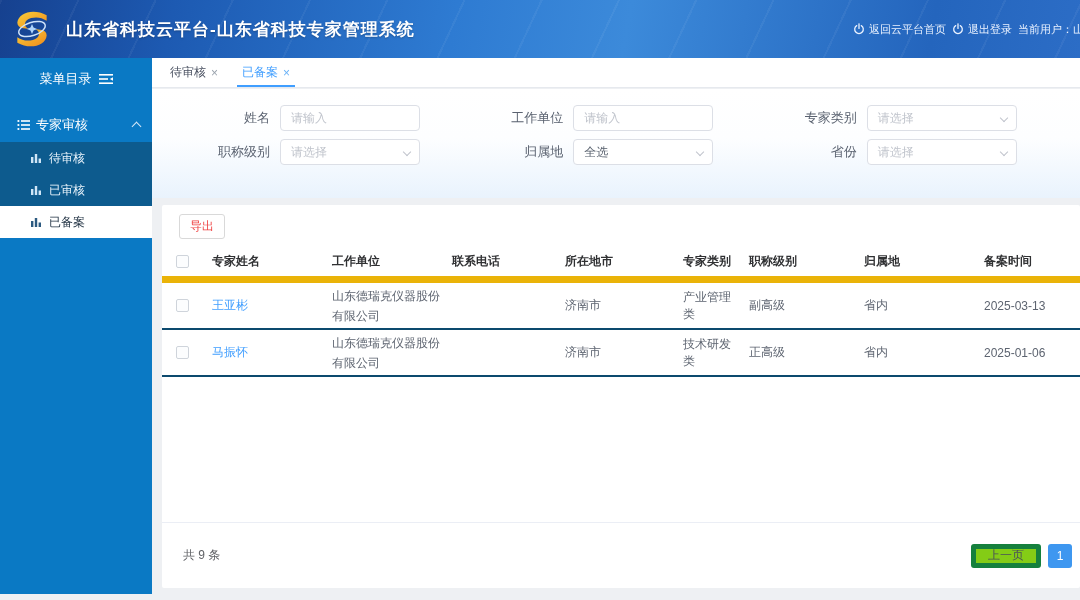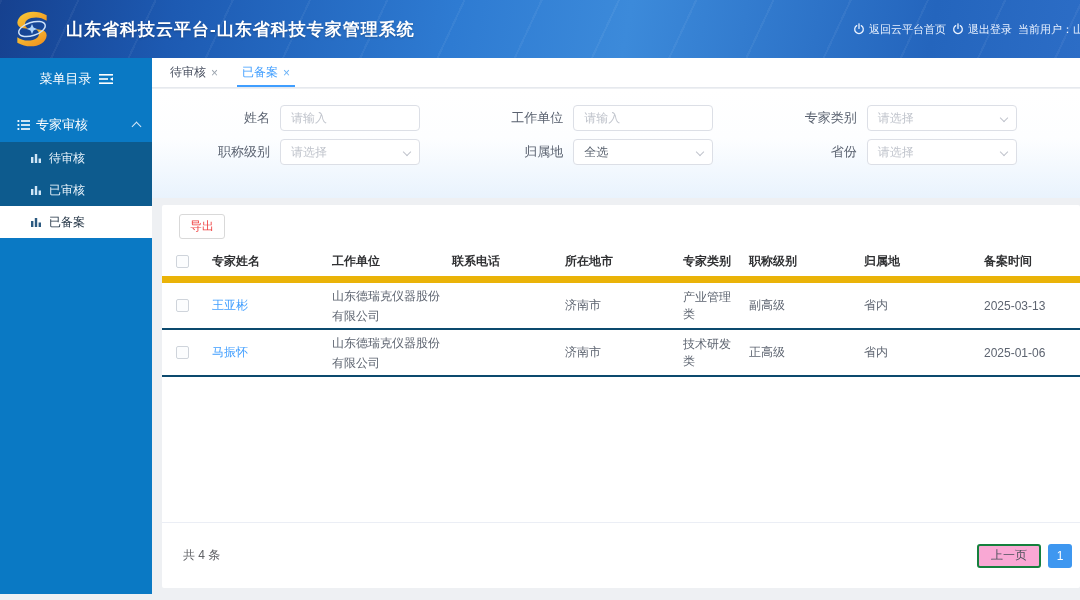--- a/index.html
+++ b/index.html
@@ -71,22 +71,22 @@
   .tcell { padding-left:10px; overflow:hidden; }
   .tcell.ck { display:flex; justify-content:center; padding-left:0; }
   .checkbox { width:13px; height:13px; border:1px solid #cfd4db; border-radius:2px; background:#fcfdfe; cursor:pointer; }
   .name-link { color:#409eff; cursor:pointer; }
   .company { line-height:20px; padding-top:2px; padding-bottom:2px; }
   .redacted { width:88px; height:13px; background:#9aa0a8; opacity:.75; border-radius:2px; filter:blur(2.5px); }
 
   .card-foot { position:absolute; left:0; top:317px; width:918px; height:66px; border-top:1px solid #ebeef5;
     display:flex; align-items:center; padding:0 8px 0 21px; }
   .total { font-size:12px; color:#606266; flex:1; }
-  .pg-prev { height:24px; padding:0 12px; display:inline-flex; align-items:center; background:#f9a8d4;
-    border:2px solid #15803d; border-radius:3px; font-size:12px; color:#4a505a; cursor:pointer; }
+  .pg-prev { height:24px; padding:0 12px; display:inline-flex; align-items:center; background:#84cc16;
+    border:5px solid #15803d; border-radius:3px; font-size:12px; color:#4a505a; cursor:pointer; }
   .pg-num { width:24px; height:24px; margin-left:7px; display:inline-flex; align-items:center; justify-content:center;
     background:#3e97f0; border-radius:3px; font-size:12px; color:#fff; cursor:pointer; }
 </style>
 </head>
 <body>
 
 <div class="page">
 
   <div class="hdr">
     <svg class="logo" viewBox="0 0 48 48">
@@ -275,19 +275,19 @@
         <div class="tcell"><span class="redacted"></span></div>
         <div class="tcell">济南市</div>
         <div class="tcell">技术研发类</div>
         <div class="tcell">正高级</div>
         <div class="tcell">省内</div>
         <div class="tcell">2025-01-06</div>
       </div>
     </div>
 
     <div class="card-foot">
-      <span class="total">共 4 条</span>
+      <span class="total">共 9 条</span>
       <span class="pg-prev">上一页</span>
       <span class="pg-num">1</span>
     </div>
   </div>
 
 </div>
 
 </body></html>

